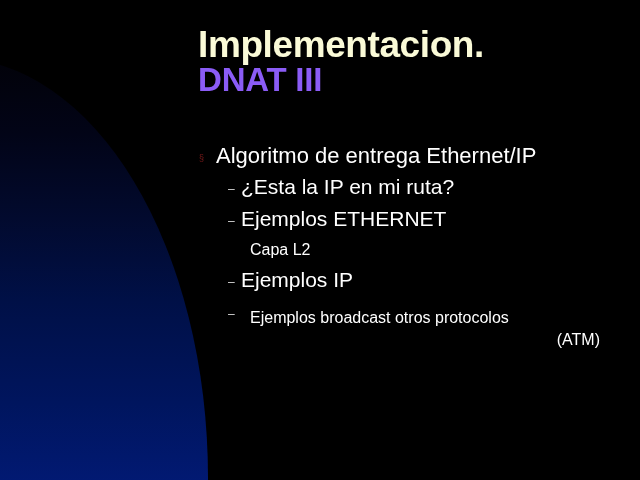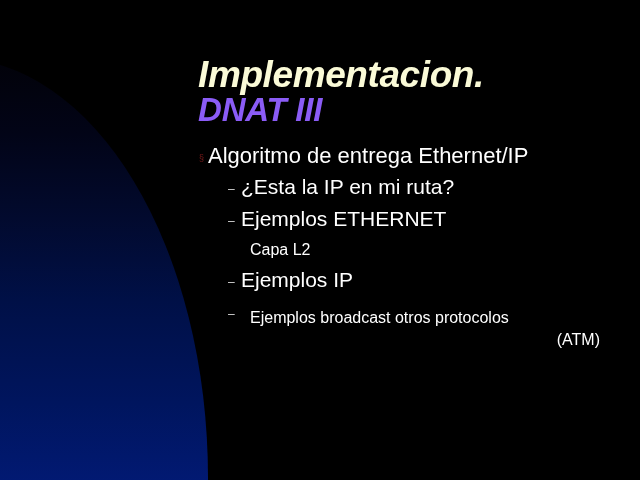--- a/index.html
+++ b/index.html
@@ -38,23 +38,22 @@
         #0420a0 68%,
         #0726b4 80%,
         #0a2cbd 92%,
         #0b2ec2 100%);
   }
 
   
   #title-block {
     position: absolute;
     left: 198px;
-    top: 57px;
+    top: 27px;
     width: 430px;
-    font-style: italic;
   }
   .title-line-1 {
     color: #fafad7;
     font-size: 37px;
     font-weight: bold;
     line-height: 36px;
     letter-spacing: -0.4px;
     white-space: nowrap;
   }
   .title-line-2 {
@@ -99,21 +98,21 @@
     font-size: 22px;
     line-height: 31px;
     padding-left: 0px;
   }
   .lvl1 .bullet-mark {
     color: #7a1a1a;
     font-size: 9px;
     top: 3px;
     left: 1px;
   }
-  .lvl1 .bullet-text { margin-left: 10px; }
+  .lvl1 .bullet-text { margin-left: 18px; }
 
   
   .lvl2 {
     font-size: 21px;
     line-height: 32px;
     padding-left: 30px;
   }
   .lvl2 .bullet-mark {
     color: #d8d8d8;
     font-size: 12px;

